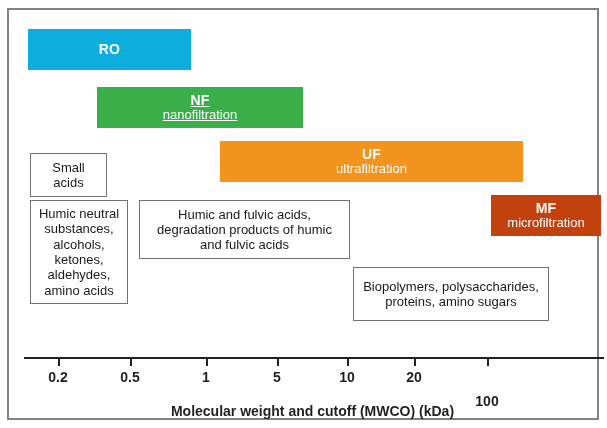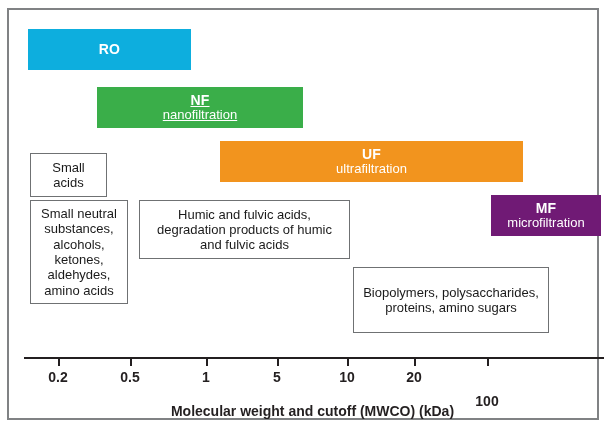--- a/index.html
+++ b/index.html
@@ -84,21 +84,21 @@
   #box-small-acids {
     left: 21px;  top: 143px; width: 77px;  height: 44px;
   }
   #box-small-neutral {
     left: 21px;  top: 190px; width: 98px;  height: 104px;
   }
   #box-humic {
     left: 130px; top: 190px; width: 211px; height: 59px;
   }
   #box-biopolymers {
-    left: 344px; top: 257px; width: 196px; height: 66px;
+    left: 344px; top: 257px; width: 196px; height: 54px;
   }
 
   
   #axis {
     position: absolute;
     left: 15px;
     top: 347px;
     width: 580px;
     height: 2px;
     background: #231f20;
@@ -144,31 +144,31 @@
     <div class="process-bar" id="bar-nf" style="background: rgb(58, 174, 73);">
       <span class="abbr">NF</span>
       <span class="full">nanofiltration</span>
     </div>
 
     <div class="process-bar" id="bar-uf" style="background: rgb(242, 148, 30);">
       <span class="abbr">UF</span>
       <span class="full">ultrafiltration</span>
     </div>
 
-    <div class="process-bar" id="bar-mf" style="background: #701a75;">
+    <div class="process-bar" id="bar-mf" style="background: #c2410c;">
       <span class="abbr">MF</span>
       <span class="full">microfiltration</span>
     </div>
 
     <div class="desc-box" id="box-small-acids">
       <span>Small acids</span>
     </div>
 
     <div class="desc-box" id="box-small-neutral">
-      <span>Small neutral substances, alcohols, ketones, aldehydes, amino acids</span>
+      <span>Humic neutral substances, alcohols, ketones, aldehydes, amino acids</span>
     </div>
 
     <div class="desc-box" id="box-humic">
       <span>Humic and fulvic acids, degradation products of humic and fulvic acids</span>
     </div>
 
     <div class="desc-box" id="box-biopolymers">
       <span>Biopolymers, polysaccharides, proteins, amino sugars</span>
     </div>
 

